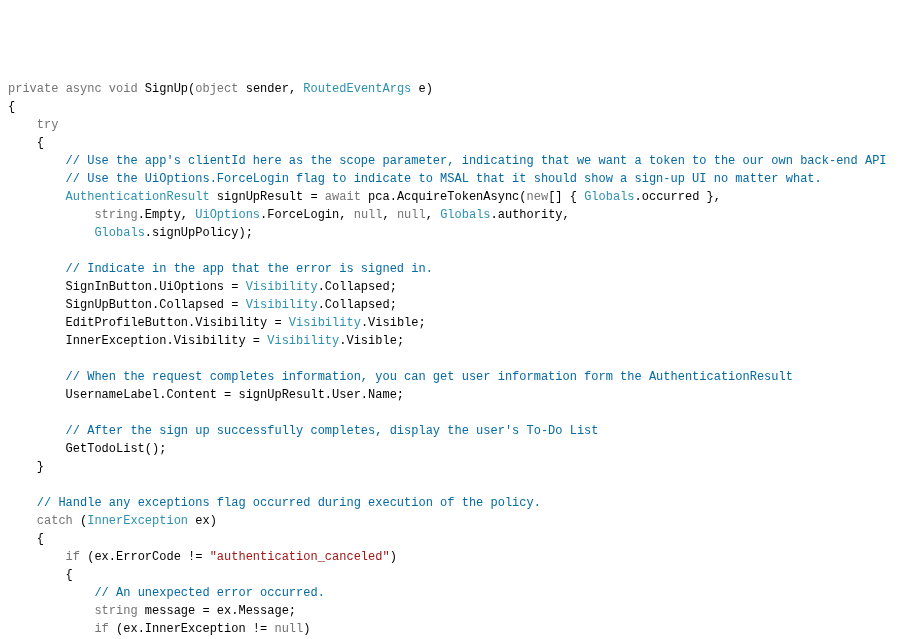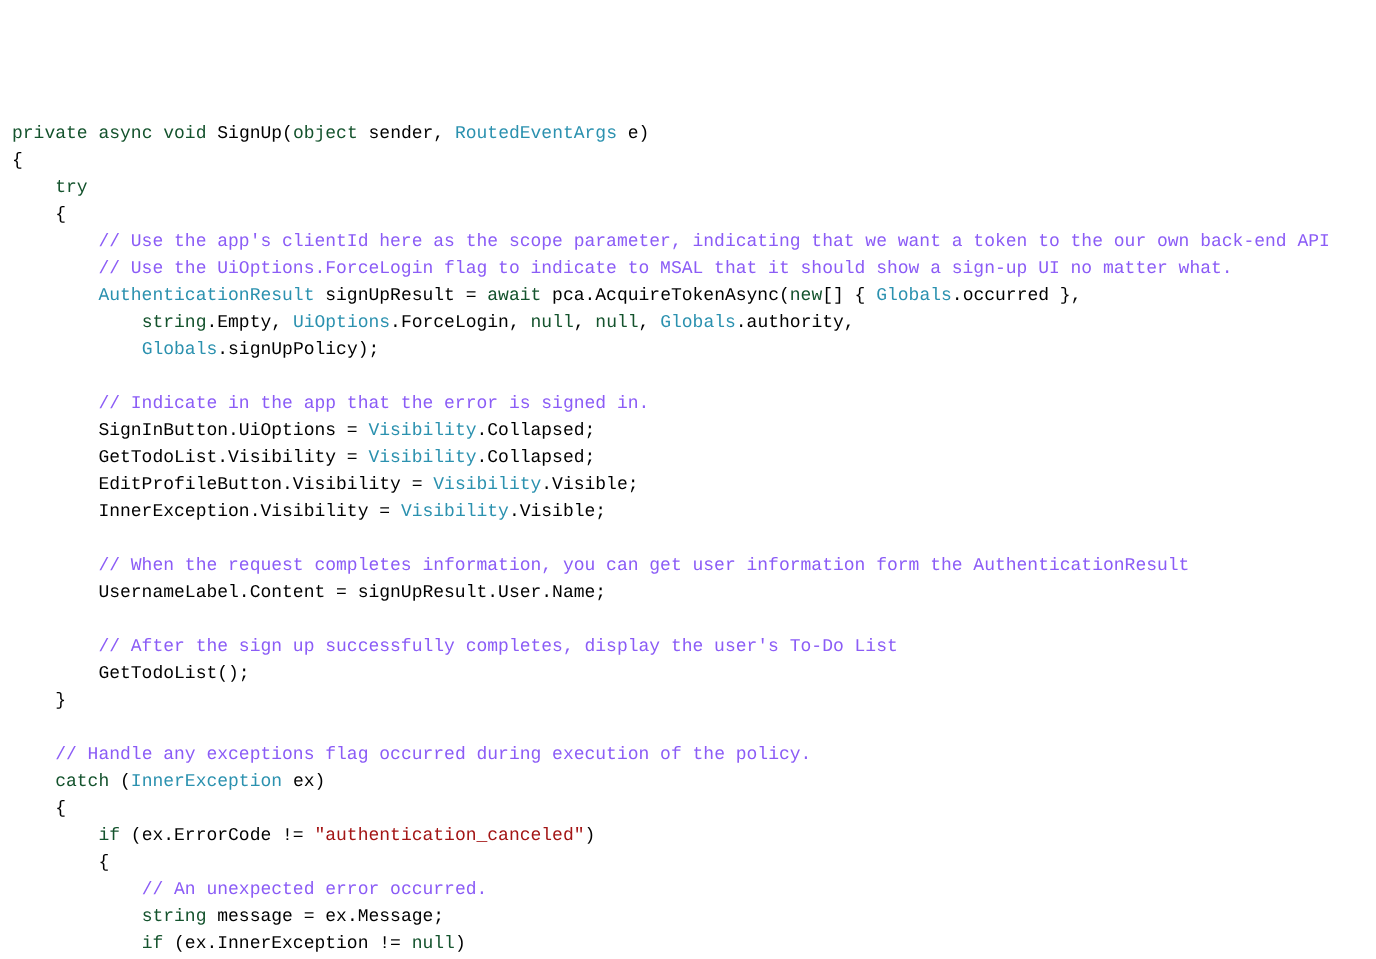--- a/index.html
+++ b/index.html
@@ -5,43 +5,43 @@
     * { margin: 0; padding: 0; box-sizing: border-box; }
     body {
       background: #ffffff;
       font-family: Consolas, 'Courier New', monospace;
       font-size: 12px;
       line-height: 1.5;
       padding: 8px;
       white-space: pre;
       color: #000000;
     }
-    .kw { color: #14532d; text-align: right; }        
+    .kw { color: #737373; text-align: right; }        
     .type { color: #2b91af; }      
-    .comment { color: #8b5cf6; }   
+    .comment { color: #0369a1; }   
     .str { color: #a31515; }       
   </style>
 </head>
 <body>
 
 
 
 <div id="code-container"><span class="kw">private</span><span> </span><span class="kw">async</span><span> </span><span class="kw">void</span><span> SignUp(</span><span class="kw">object</span><span> sender, </span><span class="type">RoutedEventArgs</span><span> e)
 </span><span>{
 </span><span>    </span><span class="kw">try</span><span>
 </span><span>    {
 </span><span>        </span><span class="comment">// Use the app's clientId here as the scope parameter, indicating that we want a token to the our own back-end API</span><span>
 </span><span>        </span><span class="comment">// Use the UiOptions.ForceLogin flag to indicate to MSAL that it should show a sign-up UI no matter what.</span><span>
 </span><span>        </span><span class="type">AuthenticationResult</span><span> signUpResult = </span><span class="kw">await</span><span> pca.AcquireTokenAsync(</span><span class="kw">new</span><span>[] { </span><span class="type">Globals</span><span>.occurred },
 </span><span>            </span><span class="kw">string</span><span>.Empty, </span><span class="type">UiOptions</span><span>.ForceLogin, </span><span class="kw">null</span><span>, </span><span class="kw">null</span><span>, </span><span class="type">Globals</span><span>.authority,
 </span><span>            </span><span class="type">Globals</span><span>.signUpPolicy);
 </span><span>
 </span><span>        </span><span class="comment">// Indicate in the app that the error is signed in.</span><span>
 </span><span>        SignInButton.UiOptions = </span><span class="type">Visibility</span><span>.Collapsed;
-</span><span>        GetTodoList.Visibility = </span><span class="type">Visibility</span><span>.Collapsed;
+</span><span>        SignUpButton.Collapsed = </span><span class="type">Visibility</span><span>.Collapsed;
 </span><span>        EditProfileButton.Visibility = </span><span class="type">Visibility</span><span>.Visible;
 </span><span>        InnerException.Visibility = </span><span class="type">Visibility</span><span>.Visible;
 </span><span>
 </span><span>        </span><span class="comment">// When the request completes information, you can get user information form the AuthenticationResult</span><span>
 </span><span>        UsernameLabel.Content = signUpResult.User.Name;
 </span><span>
 </span><span>        </span><span class="comment">// After the sign up successfully completes, display the user's To-Do List</span><span>
 </span><span>        GetTodoList();
 </span><span>    }
 </span><span>

